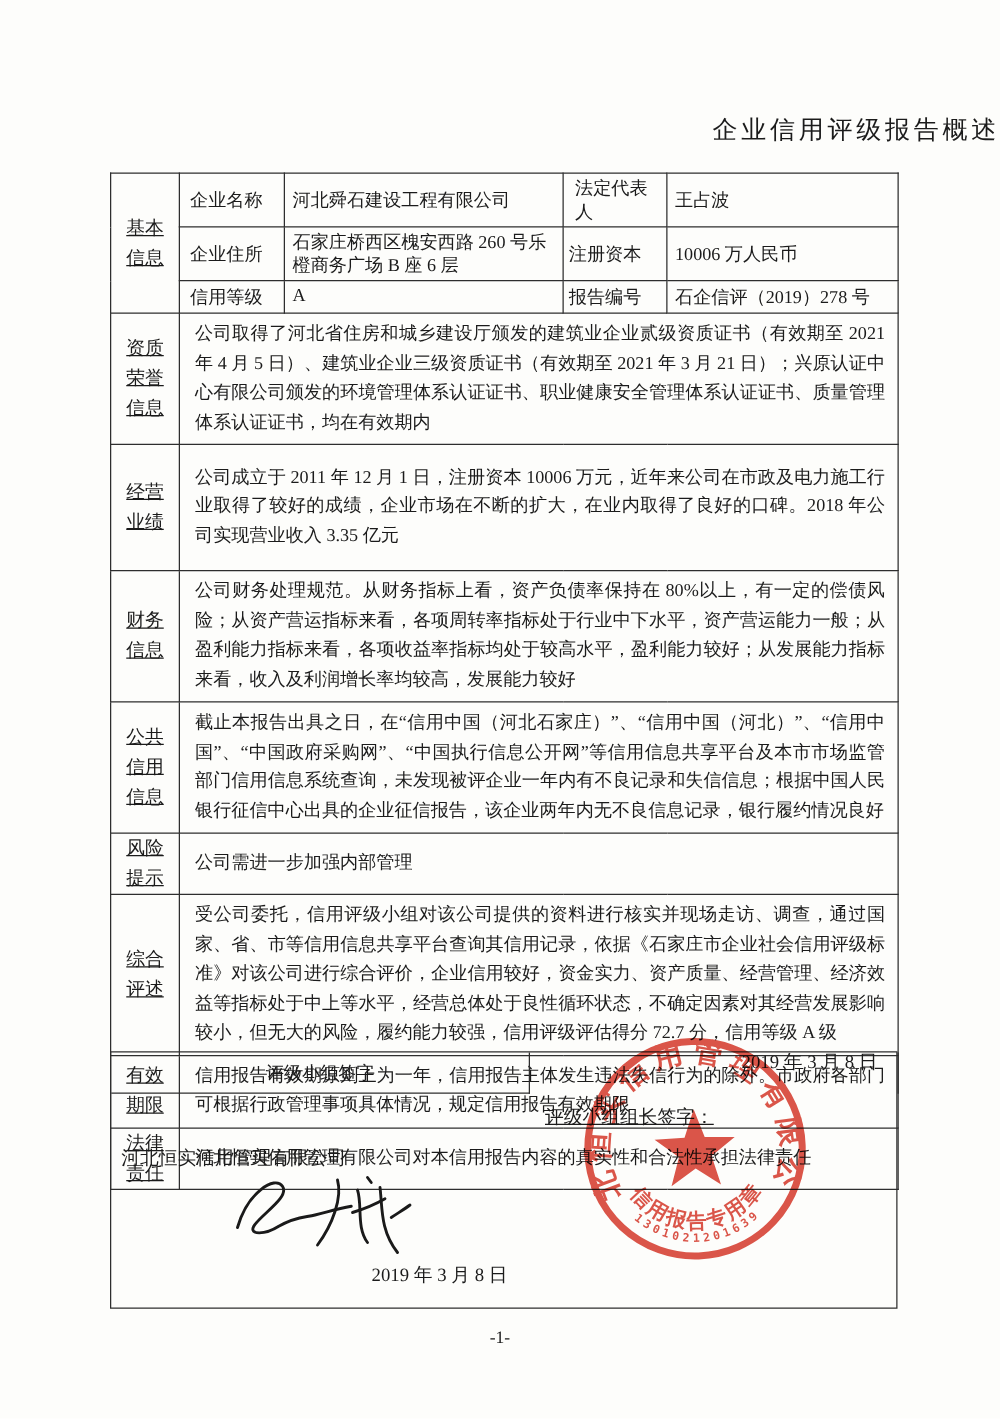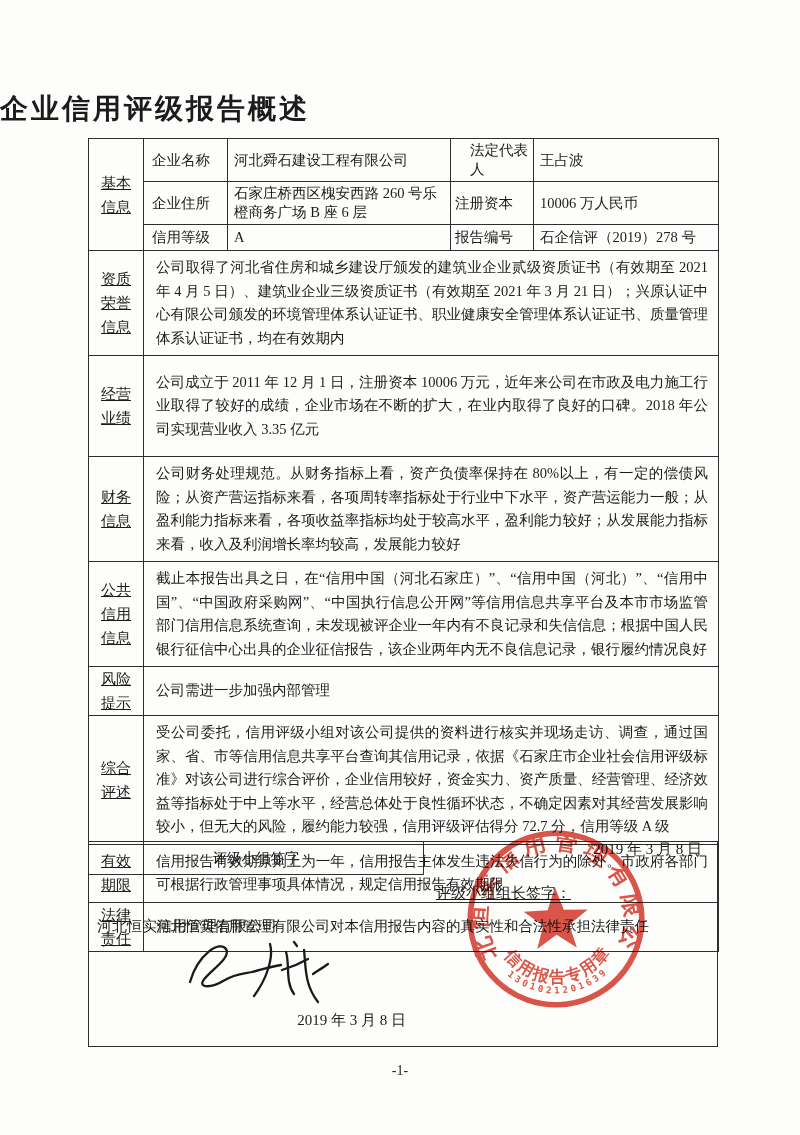--- a/index.html
+++ b/index.html
@@ -4,21 +4,21 @@
 <style>
   html,body { margin:0; padding:0; background:#ffffff; }
   .page {
     position:relative; width:800px; height:1135px;
     background:#fdfdfb; overflow:hidden;
     font-family:"Liberation Serif","DejaVu Serif",serif;
     color:#1b1b1b;
   }
   .doc-title {
     position:absolute; top:90px; left:0; right:0;
-    text-align:left; font-size:28px; font-weight:bold;
+    text-align:right; font-size:20px; font-weight:normal;
     letter-spacing:3px;
     font-family:"Liberation Sans","DejaVu Sans",sans-serif;
   }
   table.main {
     position:absolute; left:88px; top:138px; width:630px;
     border-collapse:collapse; table-layout:fixed;
   }
   table.main td { border:1.6px solid #2e2e2e; box-sizing:border-box; }
   .lbl { text-align:center; vertical-align:middle; font-size:15px; padding:0; }
   .vwrap { display:inline-block; width:2.14em; line-height:1.6; text-align:center;text-decoration:underline; }
@@ -68,21 +68,21 @@
         <col style="width:84px">
         <col style="width:223px">
         <col style="width:83px">
         <col style="width:185px">
     </colgroup>
     <tbody>
       <tr style="height:32px">
         <td class="lbl" rowspan="3"><span class="vwrap">基本信息</span></td>
         <td class="flabel">企业名称</td>
         <td class="fvalue">河北舜石建设工程有限公司</td>
-        <td class="flabel" style="padding-left:19px">法定代表人</td>
+        <td class="flabel" style="padding-left:9px">法定代表人</td>
         <td class="fvalue">王占波</td>
       </tr>
       <tr style="height:42px">
         <td class="flabel">企业住所</td>
         <td class="fvalue">石家庄桥西区槐安西路 260 号乐橙商务广场 B 座 6 层</td>
         <td class="flabel" style="padding-left:4px">注册资本</td>
         <td class="fvalue">10006 万人民币</td>
       </tr>
       <tr style="height:26px">
         <td class="flabel">信用等级</td>

